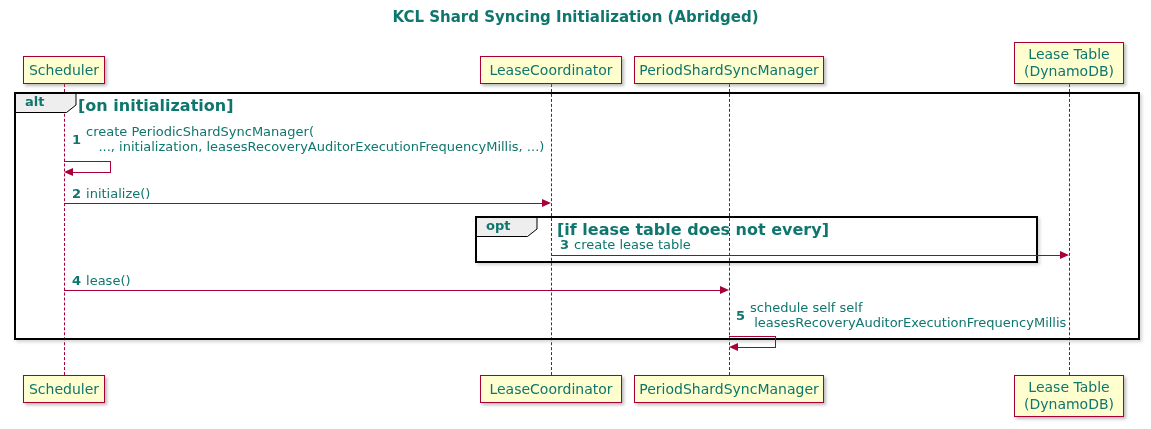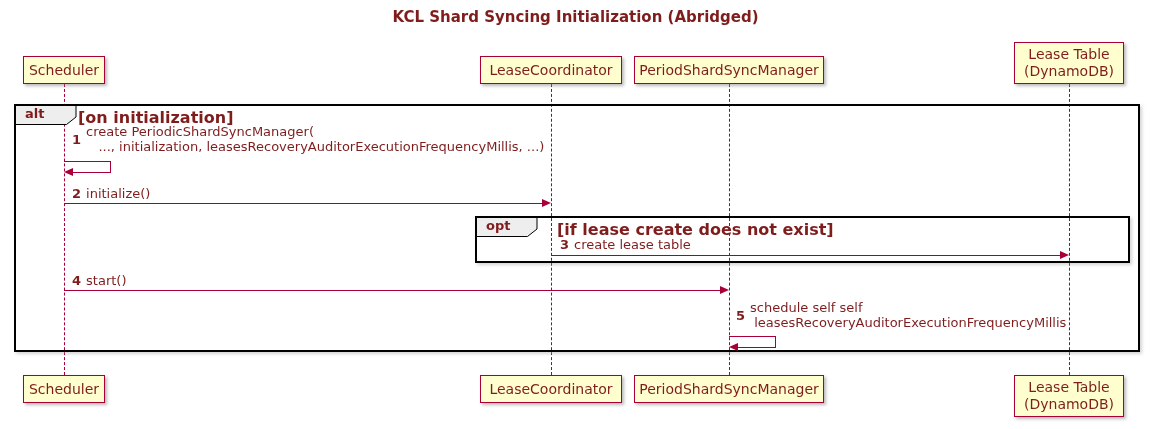--- a/index.html
+++ b/index.html
@@ -1,19 +1,19 @@
 <!DOCTYPE html>
 <html style="--participant-fill: #FEFECE; --participant-border: #A80036; --lifeline: #A80036; --arrow: #A80036; --frame-border: #000000; --tab-fill: #EEEEEE;"><head>
 <meta charset="utf-8">
 <style>
   * { margin:0; padding:0; box-sizing:border-box; }
   body { background:#fff; }
   #canvas {
     position:relative; width:1151px; height:429px; background:#ffffff;
-    font-family:"DejaVu Sans","Liberation Sans",sans-serif; color:#7f1d1d;
+    font-family:"DejaVu Sans","Liberation Sans",sans-serif; color:#0f766e;
     overflow:hidden;
   }
   .title {
     position:absolute; top:8px; left:0; width:100%;
     text-align:center; font-weight:bold; font-size:15px;
   }
   .lifeline {
     position:absolute; width:0;
     border-left:1px dashed var(--lifeline,#A80036);
   }
@@ -79,38 +79,38 @@
   <div class="lifeline" style="left:551px;top:84px;height:291px"></div>
   <div class="lifeline" style="left:729px;top:84px;height:291px"></div>
   <div class="lifeline" style="left:1069px;top:84px;height:291px"></div>
 
   <div class="participant" style="left:23px;top:56px;width:82px;height:28px">Scheduler</div>
   <div class="participant" style="left:480px;top:56px;width:142px;height:28px">LeaseCoordinator</div>
   <div class="participant" style="left:634px;top:56px;width:190px;height:28px">PeriodShardSyncManager</div>
   <div class="participant" style="left:1014px;top:42px;width:110px;height:42px">Lease Table
 (DynamoDB)</div>
 
-  <div class="frame" style="left:14px;top:104px;width:1126px;height:248px">
+  <div class="frame" style="left:14px;top:92px;width:1126px;height:248px">
     <div class="frame-tab">
       <svg width="62" height="20">
         <path d="M0.5,0.5 H61 V12 L51.5,19.5 H0.5 Z" style="fill:var(--tab-fill,#EEEEEE);stroke:var(--frame-border,#000);stroke-width:1"></path>
       </svg>
       <span class="frame-keyword">alt</span>
     </div>
     <span class="frame-condition" style="left:62px">[on initialization]</span>
   </div>
 
-  <div class="frame" style="left:475px;top:216px;width:655px;height:47px">
+  <div class="frame" style="left:475px;top:216px;width:563px;height:47px">
     <div class="frame-tab">
       <svg width="62" height="20">
         <path d="M0.5,0.5 H61 V12 L51.5,19.5 H0.5 Z" style="fill:var(--tab-fill,#EEEEEE);stroke:var(--frame-border,#000);stroke-width:1"></path>
       </svg>
       <span class="frame-keyword">opt</span>
     </div>
-    <span class="frame-condition" style="left:80px">[if lease create does not exist]</span>
+    <span class="frame-condition" style="left:80px">[if lease table does not every]</span>
   </div>
 
   <div class="msg-label" style="left:72px;top:124px">
     <span class="msg-num">1</span>
     <span class="msg-text">create PeriodicShardSyncManager(
    ..., initialization, leasesRecoveryAuditorExecutionFrequencyMillis, ...)</span>
   </div>
   <div class="msg-line" style="left:64px;top:161px;width:46px"></div>
   <div class="msg-vline" style="left:110px;top:161px;height:12px"></div>
   <div class="msg-line" style="left:73px;top:172px;width:37px"></div>
@@ -125,21 +125,21 @@
 
   <div class="msg-label" style="left:560px;top:237px">
     <span class="msg-num">3</span>
     <span class="msg-text">create lease table</span>
   </div>
   <div class="msg-line" style="left:551px;top:255px;width:509px"></div>
   <div class="arrow-right" style="left:1060px;top:251px"></div>
 
   <div class="msg-label" style="left:72px;top:273px">
     <span class="msg-num">4</span>
-    <span class="msg-text">start()</span>
+    <span class="msg-text">lease()</span>
   </div>
   <div class="msg-line" style="left:64px;top:290px;width:656px"></div>
   <div class="arrow-right" style="left:720px;top:286px"></div>
 
   <div class="msg-label" style="left:736px;top:300px">
     <span class="msg-num">5</span>
     <span class="msg-text">schedule self self
  leasesRecoveryAuditorExecutionFrequencyMillis</span>
   </div>
   <div class="msg-line" style="left:729px;top:336px;width:46px"></div>

